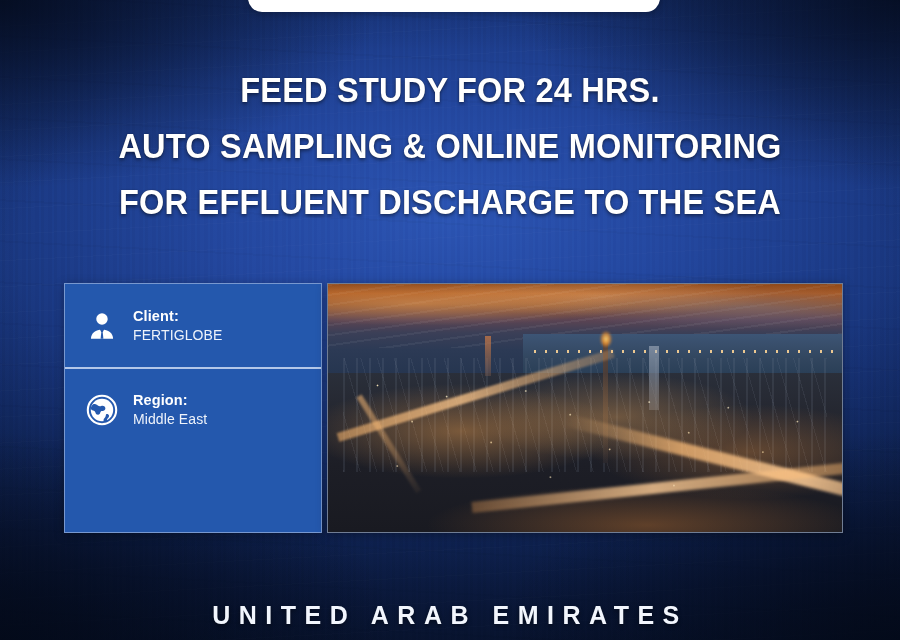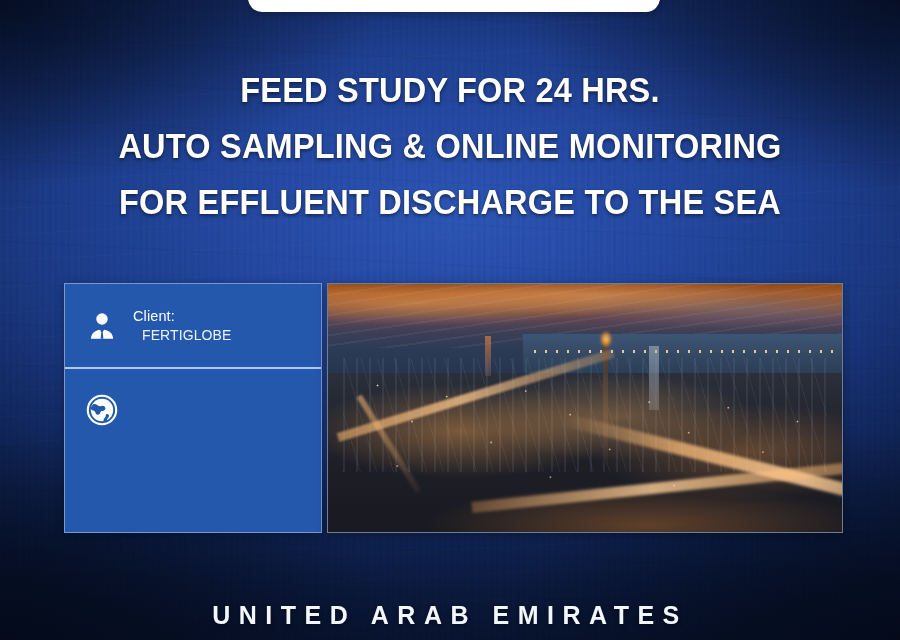--- a/index.html
+++ b/index.html
@@ -133,32 +133,31 @@
     justify-content: center;
     color: #ffffff;
   }
   .info-text {
     margin-left: 8px;
     line-height: 1.16;
   }
   .info-label {
     display: block;
     font-size: 14.5px;
-    font-weight: normal;
+    font-weight: bold;
     color: #ffffff;
     letter-spacing: 0.1px;
   }
   .info-value {
     display: block;
     font-size: 14px;
     font-weight: normal;
     color: #eef3fb;
     letter-spacing: 0.1px;
     margin-top: 2px;
-    margin-left: 9px;
   }
 
   
   .photo-frame {
     position: absolute;
     left: 327px;
     top: 283px;
     width: 516px;
     height: 250px;
     border: 1px solid rgba(195,210,238,0.55);
@@ -351,20 +350,24 @@
 
 
     <div class="info-row">
       <span class="info-icon">
         <svg width="32" height="32" viewBox="0 0 32 32" aria-hidden="true">
           <circle cx="16" cy="16" r="14.2" fill="none" stroke="#ffffff" stroke-width="2.1"></circle>
           <circle cx="16" cy="16" r="11.2" fill="#ffffff"></circle>
           <path d="M7.2 10.2c1.6-.4 3.4.3 4.6 1.3 1.0.8 2.3 1.0 3.4.5 1.2-.5 2.5-.3 3.4.6.8.8 1.0 2.0.5 3.0-.5 1.0-1.6 1.6-2.7 1.4-1.1-.2-2.0.5-2.1 1.6-.1 1.2-1.0 2.1-2.2 2.2-1.3.1-2.4-.8-2.6-2.0-.2-1.3-1.2-2.2-2.5-2.3-1.0-.1-1.8-.8-2.0-1.8-.3-1.6.5-3.2 2.2-4.5z" fill="#2458ad"></path>
           <path d="M20.5 20.0c.9-.3 1.9.2 2.3 1.0.5 1.0.2 2.2-.7 2.9-.8.6-1.2 1.5-1.1 2.5.1.9-.5 1.7-1.4 1.9-.9.2-1.8-.4-2.0-1.3-.2-1.0.1-2.0.8-2.7.8-.8 1.3-1.8 1.4-2.9.0-.7.3-1.2.7-1.4z" fill="#2458ad"></path>
         </svg>
+      </span>
+      <span class="info-text">
+        <span class="info-label">Region:</span>
+        <span class="info-value">Middle East</span>
       </span>
     </div>
 
   </div>
 
   <div class="photo-frame">
     <div class="photo">
       <div class="ph-sky"></div>
       <div class="ph-clouds"></div>
       <div class="ph-sea"></div>

